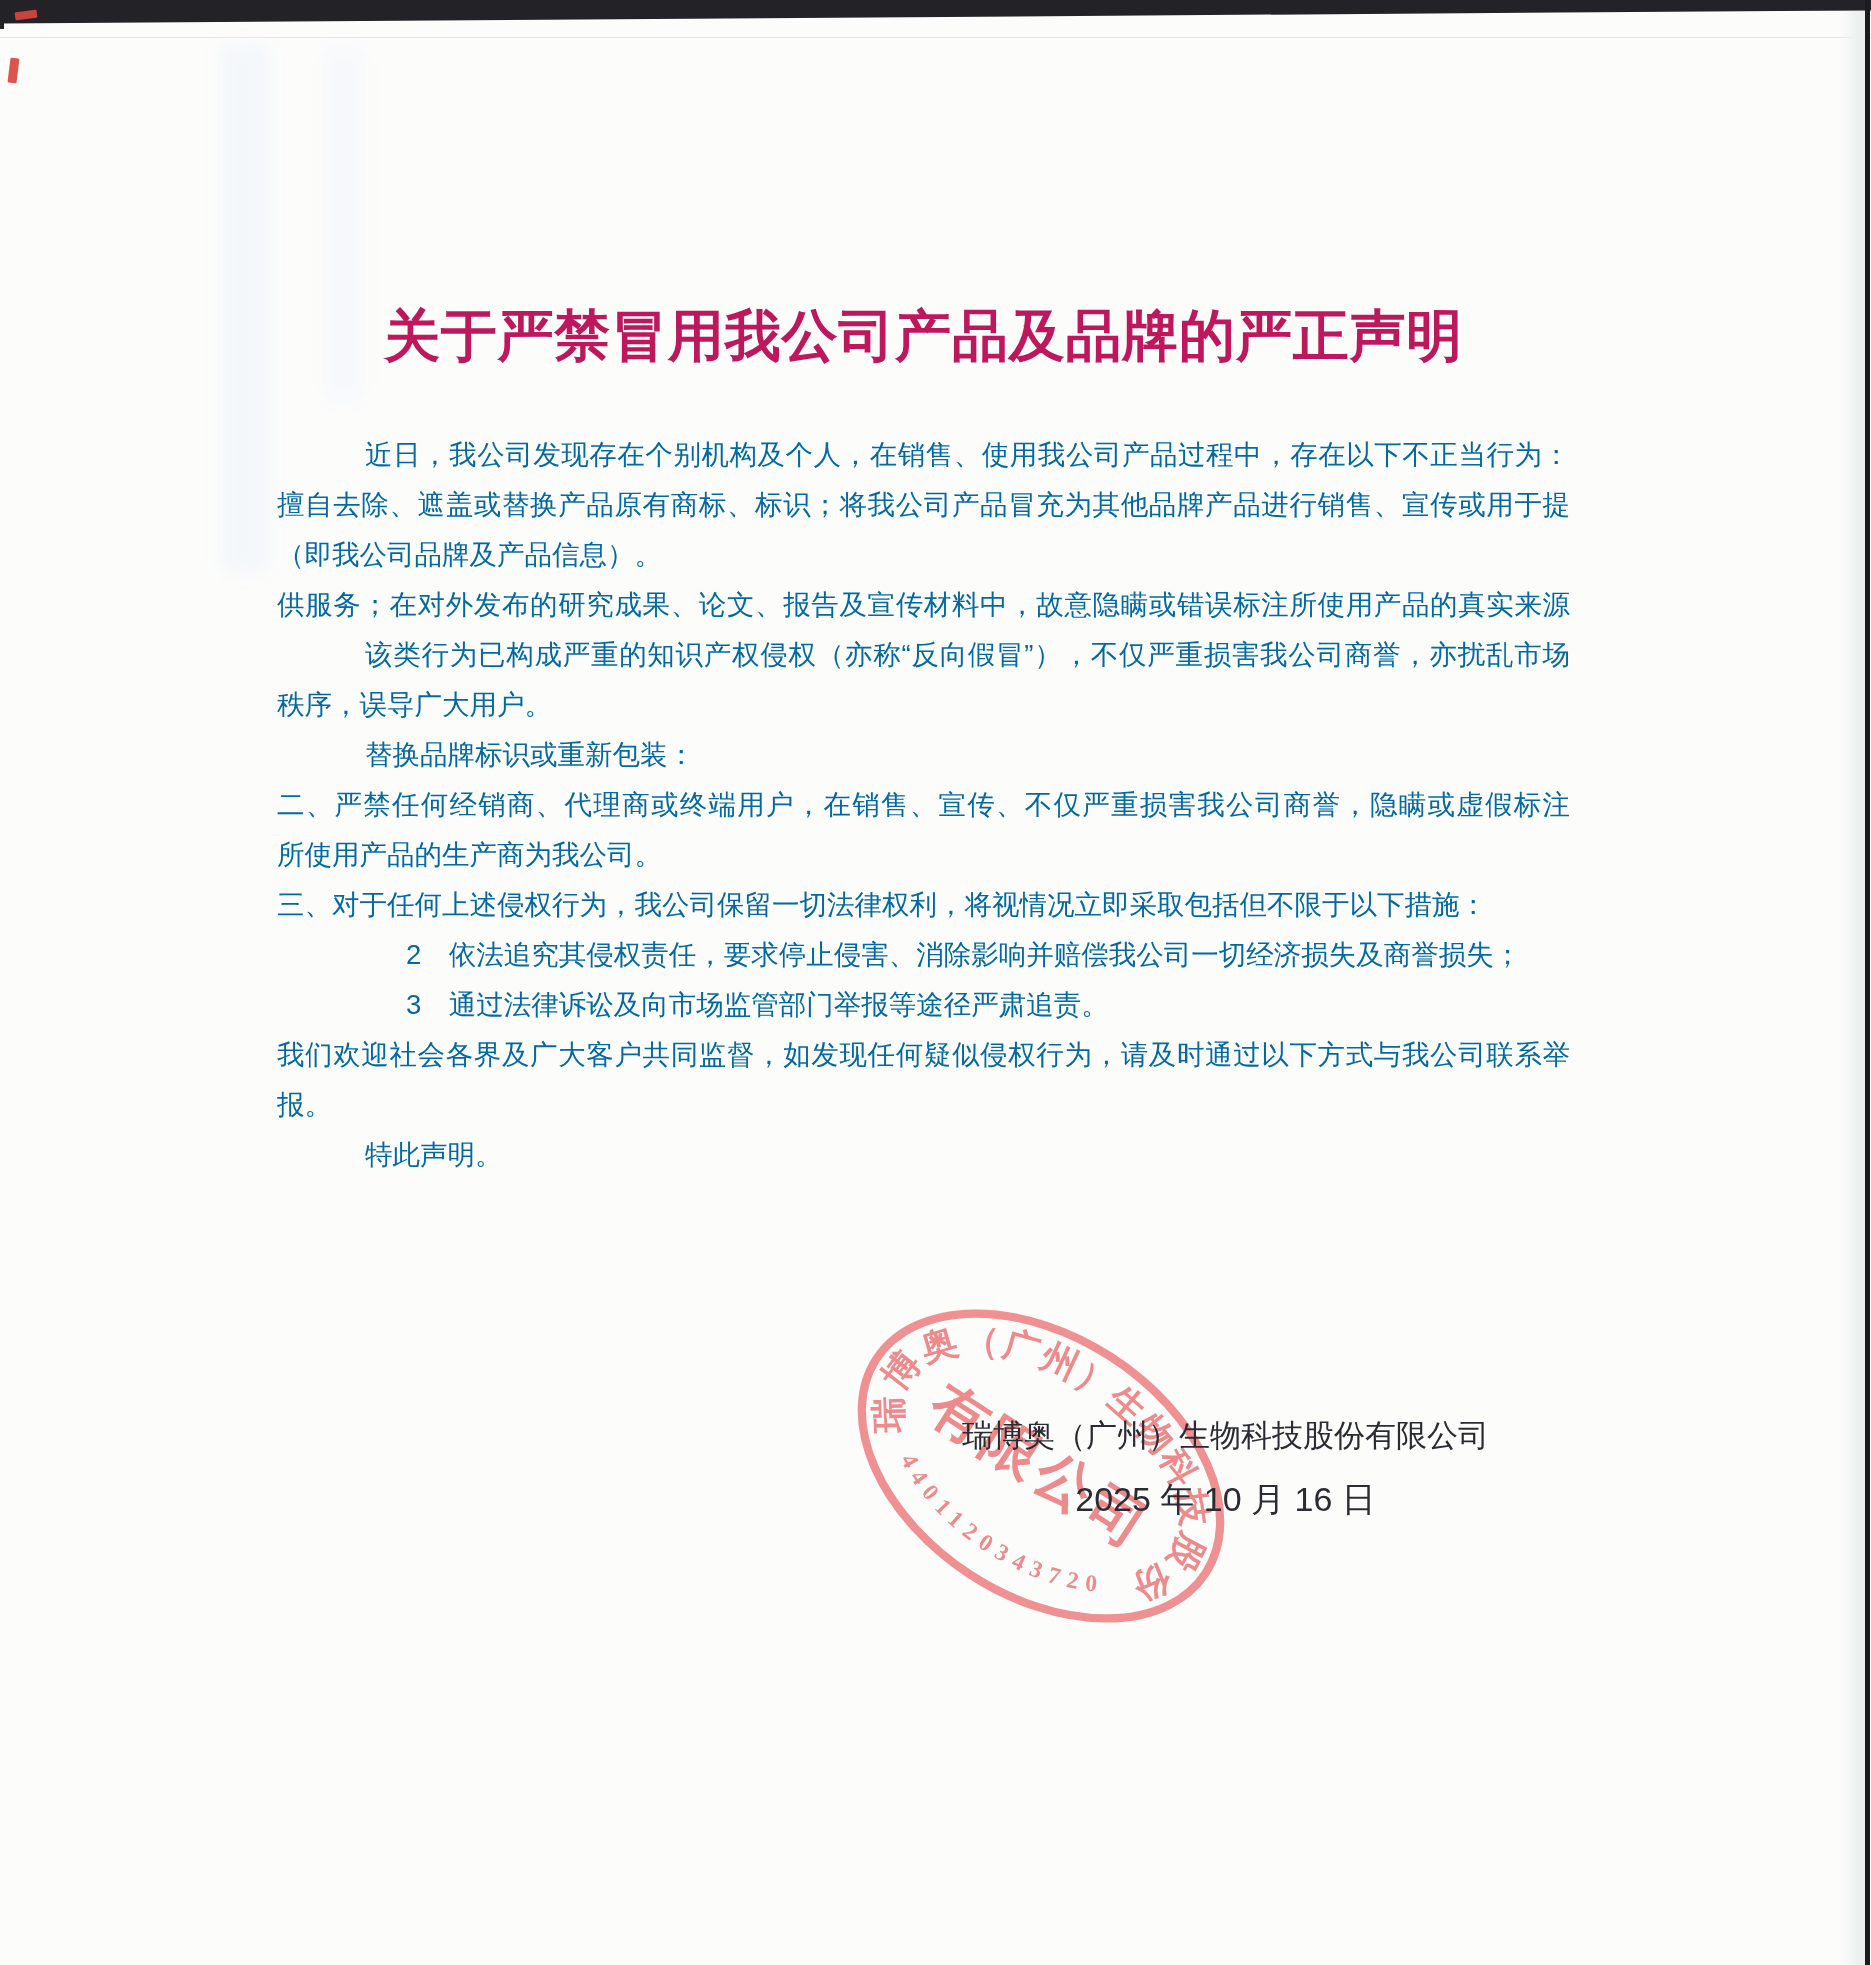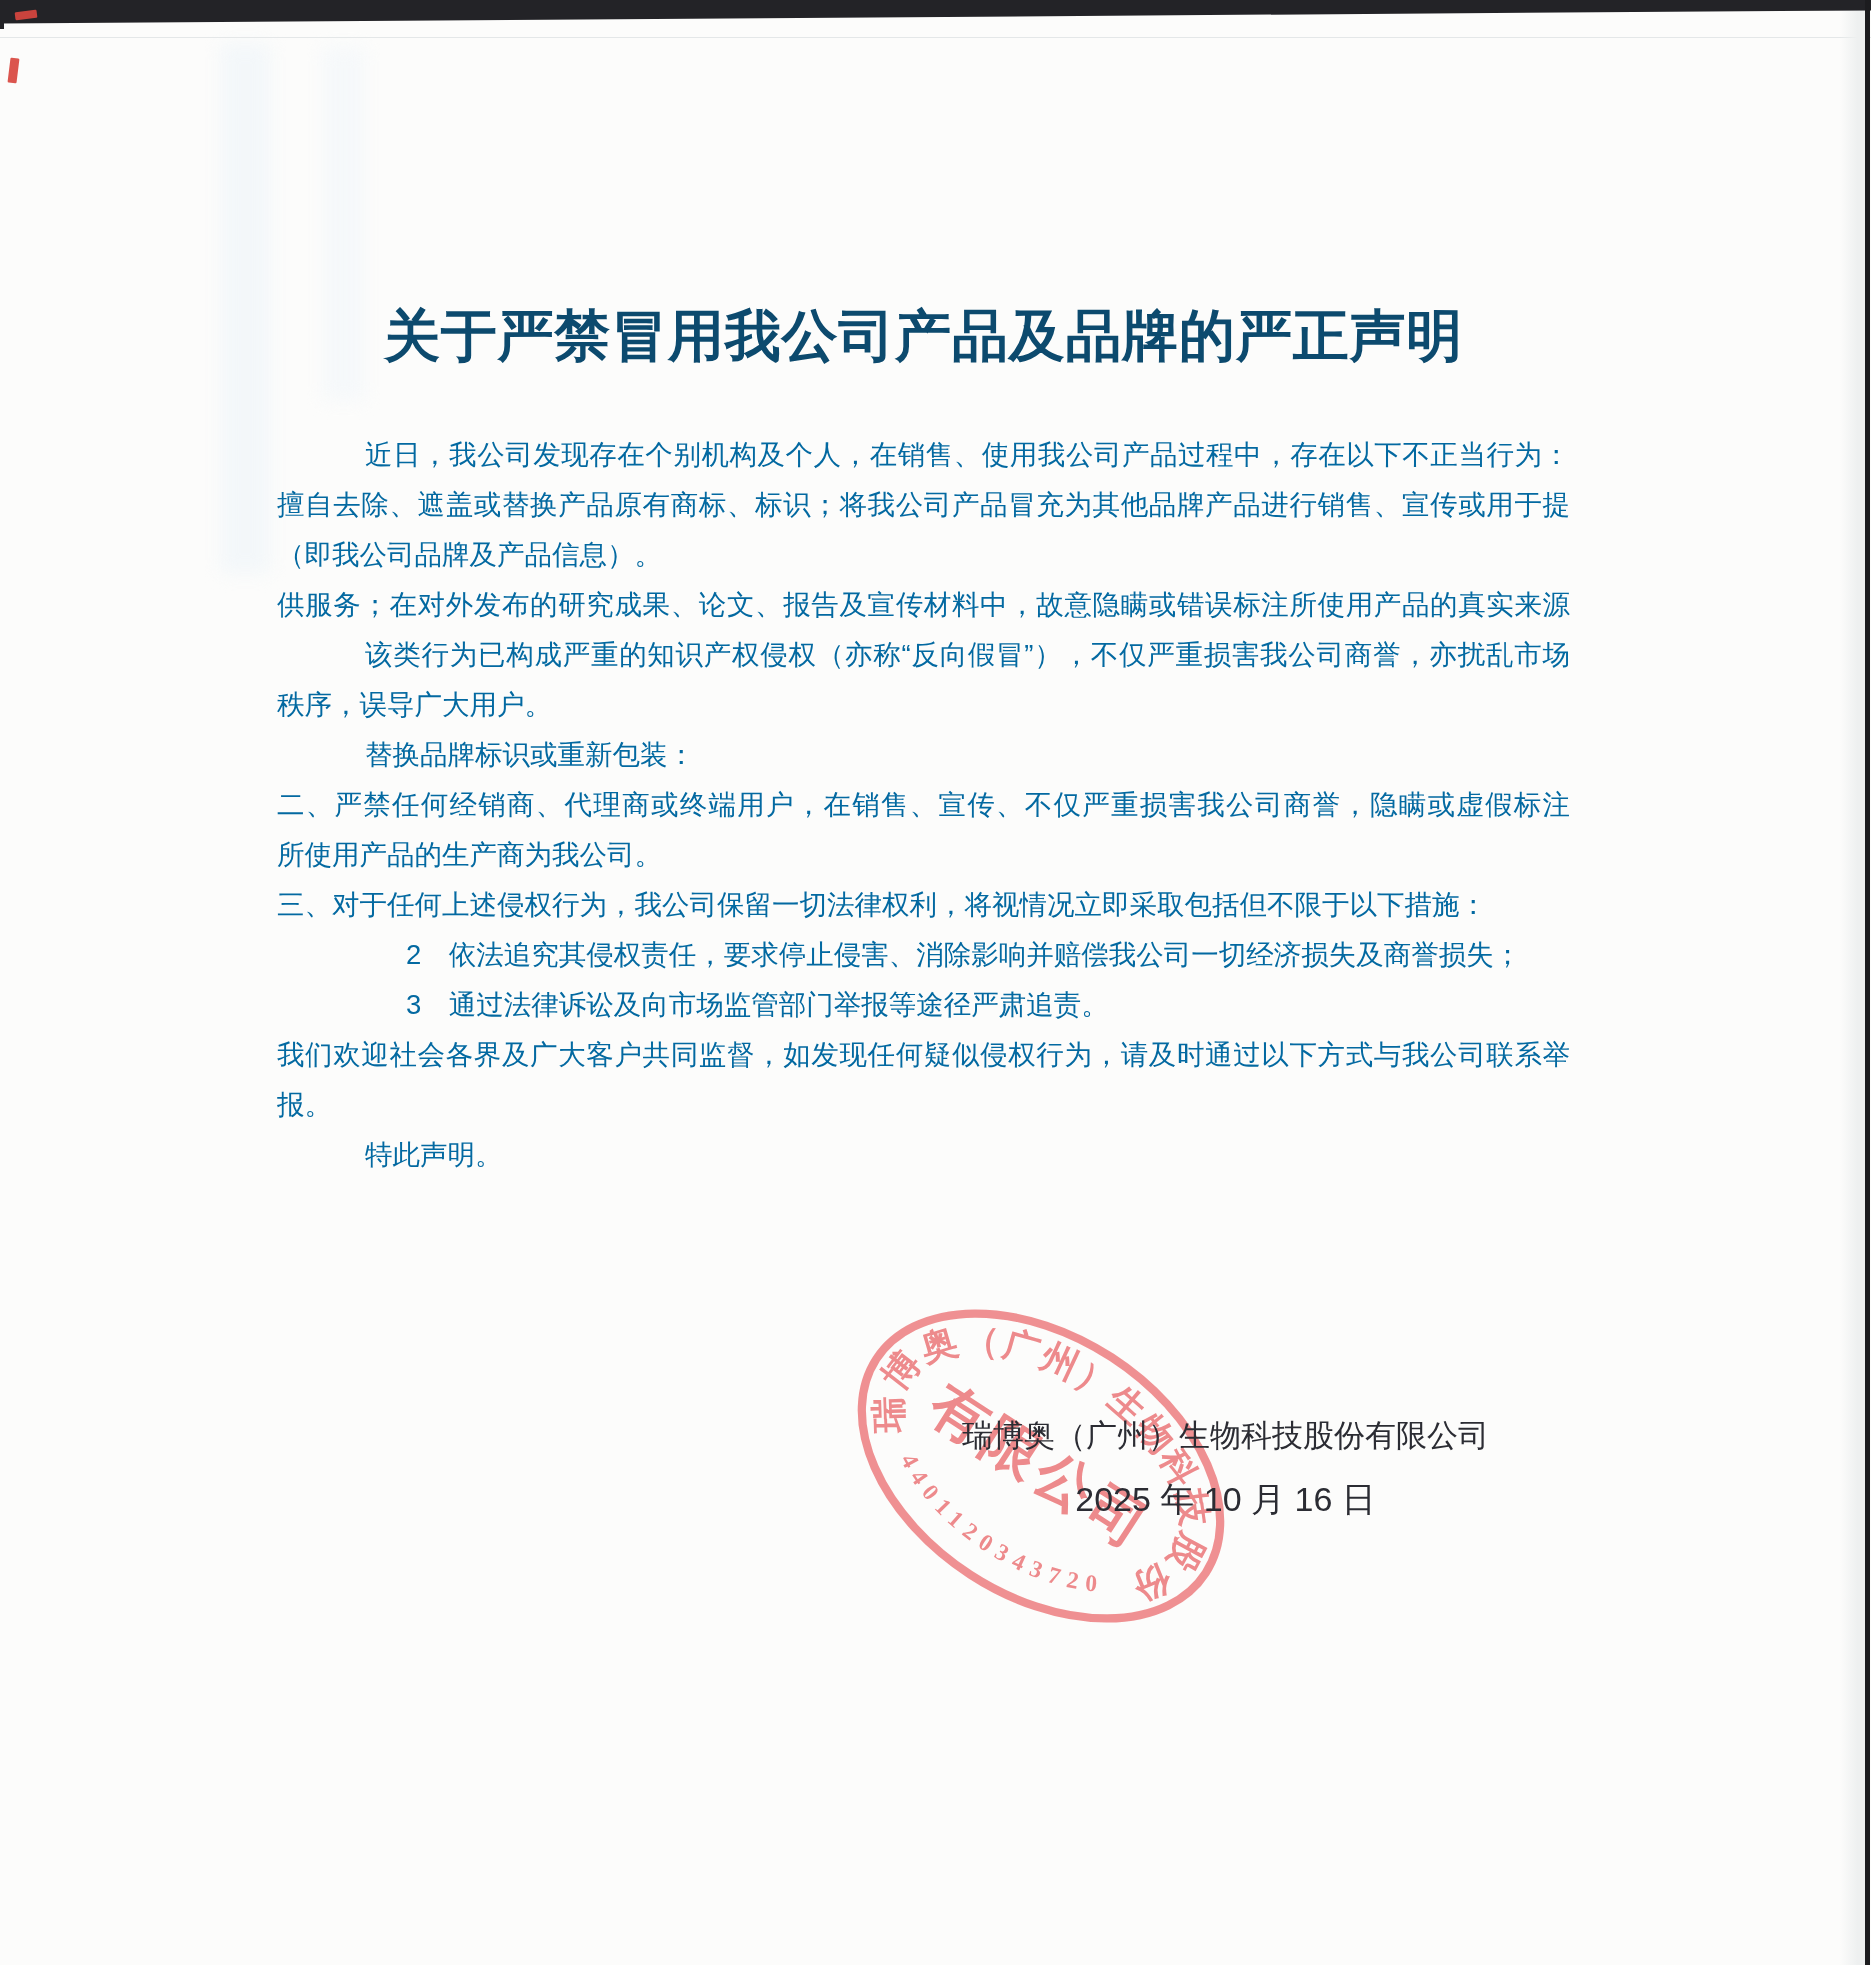--- a/index.html
+++ b/index.html
@@ -43,21 +43,21 @@
     background:#d8463f;transform:rotate(7deg);border-radius:1.2px;opacity:.92;z-index:7;
   }
   .smudge{position:absolute;filter:blur(8.6px);z-index:1;}
   .smudge-1{left:220px;top:43px;width:51px;height:531px;background:#eff5f9;opacity:.65;}
   .smudge-2{left:322px;top:47px;width:43px;height:354px;background:#f1f6fa;opacity:.55;}
   
   .doc-title{
     position:absolute;left:277px;top:306px;width:1293px;
     text-align:center;
     font-size:56px;line-height:59px;font-weight:600;
-    color:#0c4a6e;letter-spacing:0.8px;
+    color:#be185d;letter-spacing:0.8px;
     z-index:3;white-space:nowrap;
   }
   .doc-body{
     position:absolute;left:277px;top:430px;width:1293px;
     font-size:27.5px;line-height:50px;color:#0369a1;
     z-index:3;
   }
   .line{height:50px;white-space:nowrap;}
   .line.justify{white-space:normal;text-align:justify;text-align-last:justify;}
   .line.indent{text-indent:88px;}

